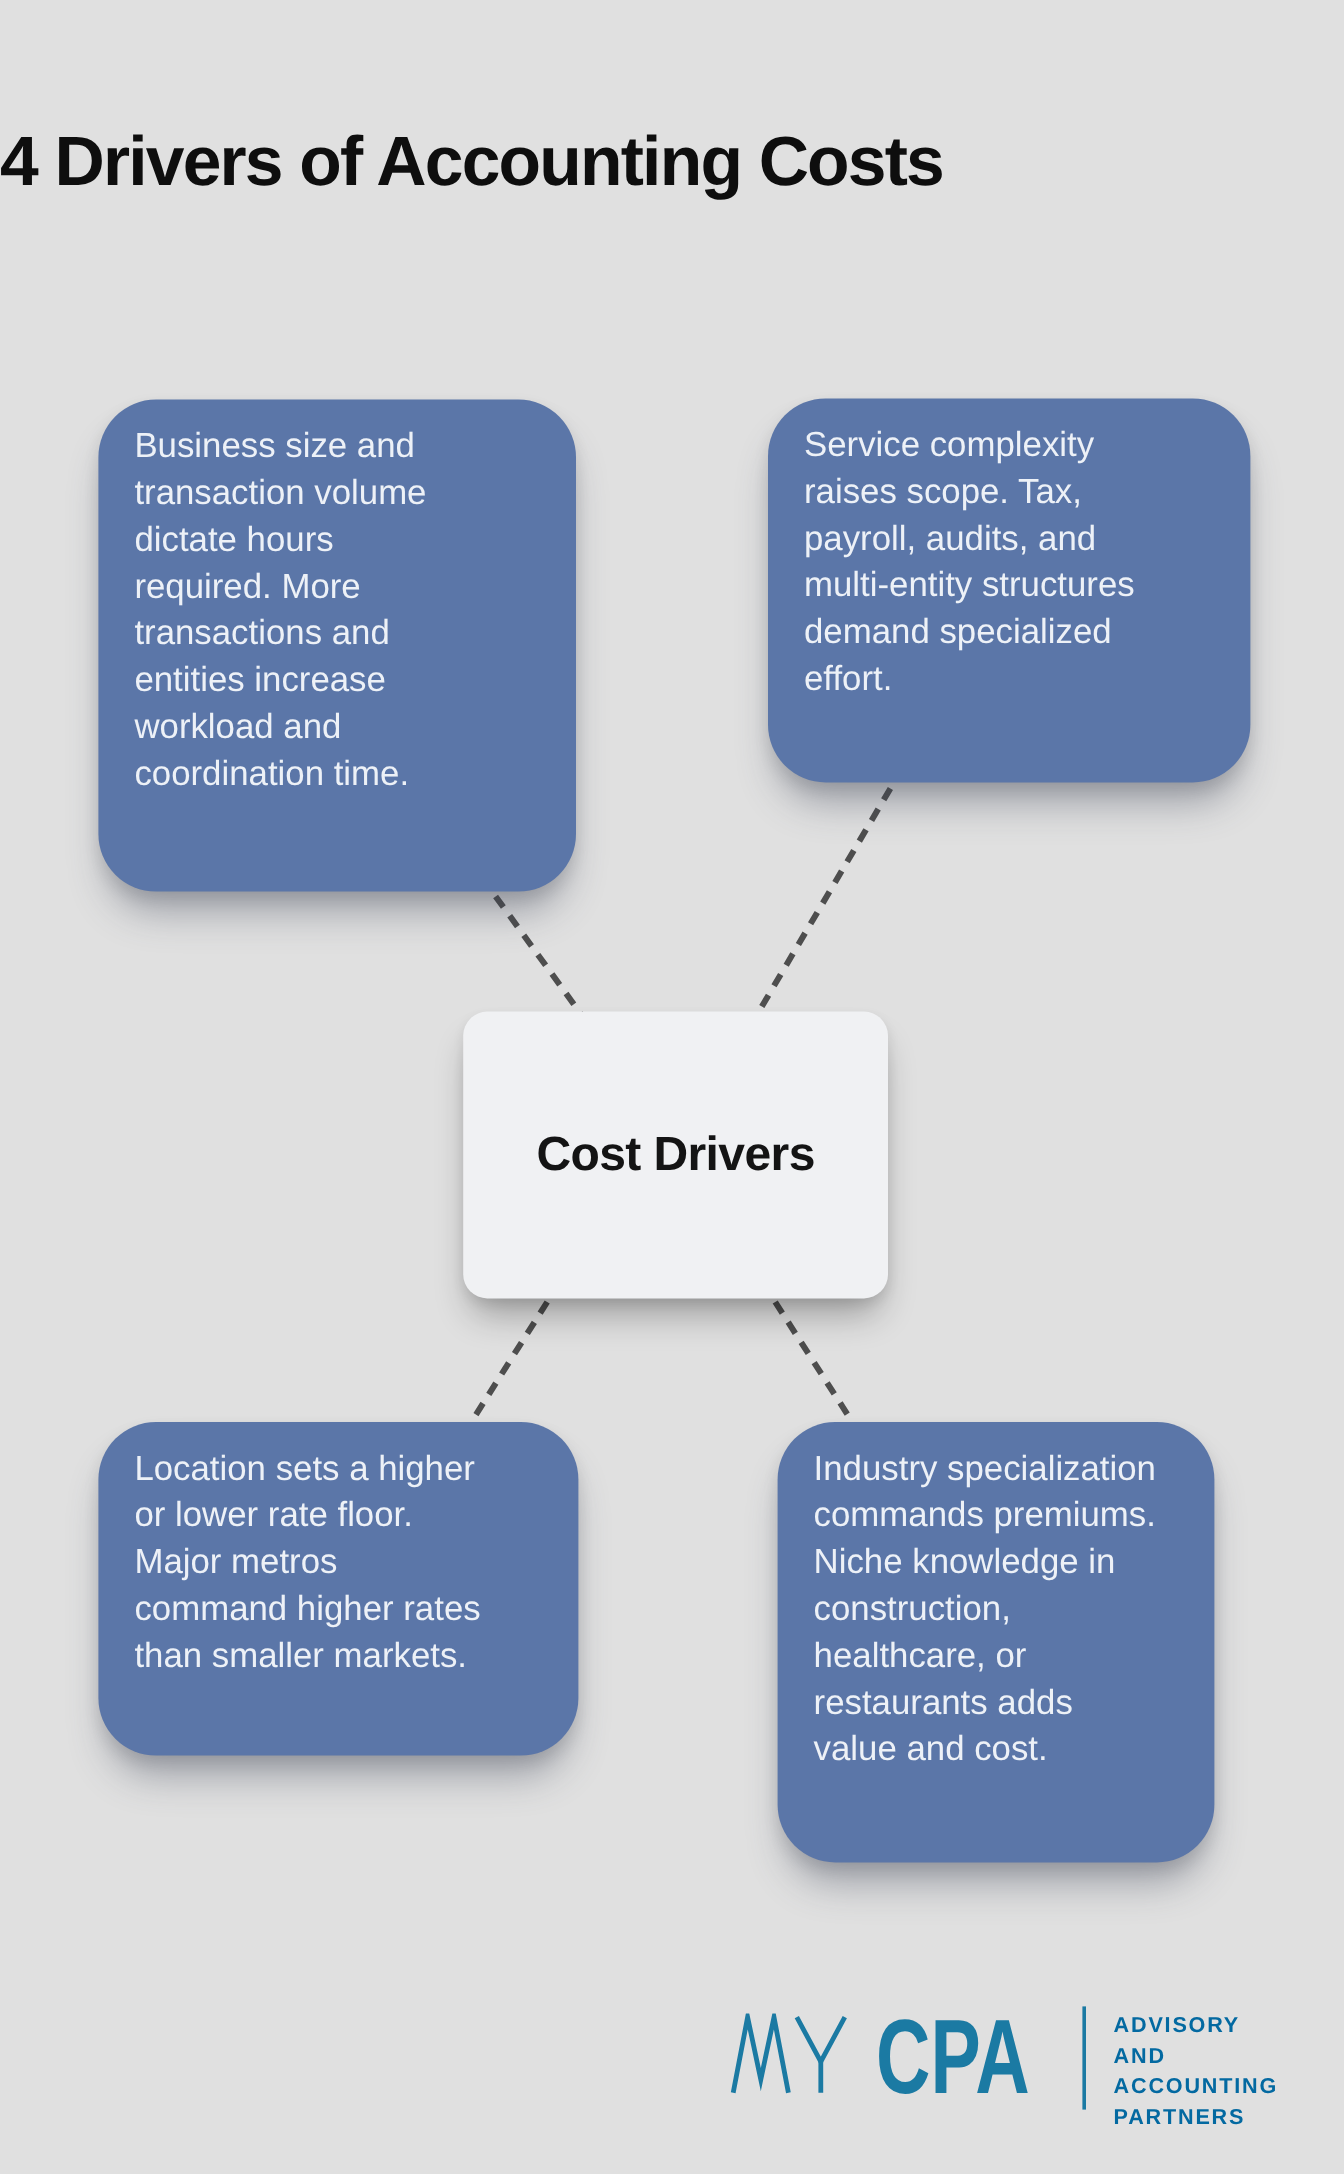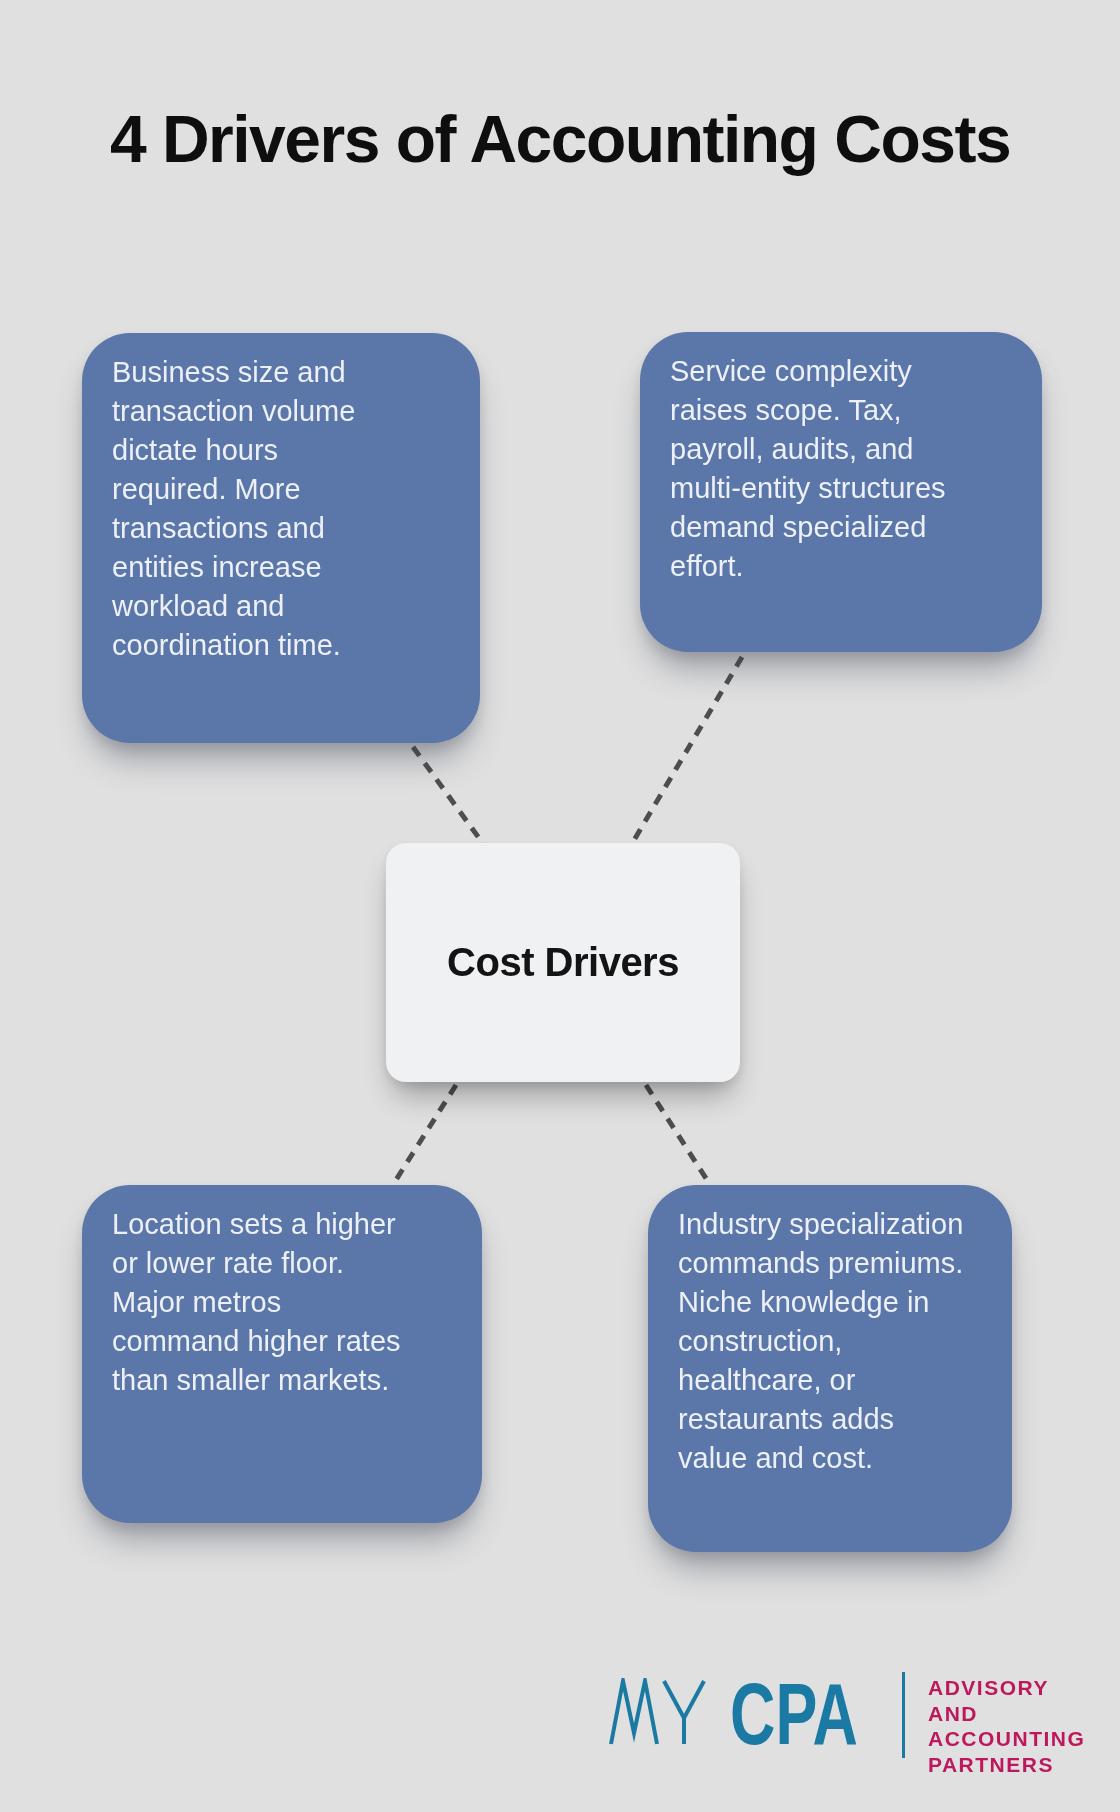--- a/index.html
+++ b/index.html
@@ -6,22 +6,22 @@
   .canvas{
     position:relative;
     width:1120px;height:1812px;
     background:#e0e0e0;
     overflow:hidden;
     font-family:"Liberation Sans", sans-serif;
   }
   .title{
     position:absolute;
     left:0;right:0;top:106px;
-    text-align:center;
-    font-size:66px;
+    text-align:left;
+    font-size:58px;
     font-weight:700;
     letter-spacing:-1.5px;
     color:#0e0e0e;
     line-height:1;
     margin:0;
   }
   .connectors{
     position:absolute;left:0;top:0;
     width:1120px;height:1812px;
     pointer-events:none;
@@ -36,21 +36,21 @@
   }
   .driver-text{
     white-space:pre-line;
     color:#edf1f7;
     font-size:29px;
     line-height:39px;
     font-weight:400;
   }
   .box-tl{left:82px;top:333px;width:398px;height:410px;}
   .box-tr{left:640px;top:332px;width:402px;height:320px;}
-  .box-bl{left:82px;top:1185px;width:400px;height:338px;}
+  .box-bl{left:82px;top:1185px;width:400px;height:278px;}
   .box-br{left:648px;top:1185px;width:364px;height:367px;}
   .center-node{
     position:absolute;
     left:386px;top:843px;width:354px;height:239px;
     background:#f0f1f3;
     border-radius:20px;
     box-shadow:0 20px 30px -8px rgba(0,0,0,0.32), 0 4px 10px rgba(0,0,0,0.08);
     display:flex;align-items:center;justify-content:center;
   }
   .center-label{
@@ -69,22 +69,22 @@
   }
   .logo-divider{
     position:absolute;
     left:294px;top:2px;
     width:3px;height:86px;
     background:#1b7aa3;
   }
   .logo-tagline{
     position:absolute;
     left:320px;top:5px;
-    color:#be185d;
-    font-size:21px;
+    color:#0369a1;
+    font-size:18px;
     font-weight:700;
     letter-spacing:1.5px;
     line-height:25.5px;
   }
   .sr-only{
     position:absolute;
     width:1px;height:1px;
     overflow:hidden;
     clip:rect(0 0 0 0);
     white-space:nowrap;

